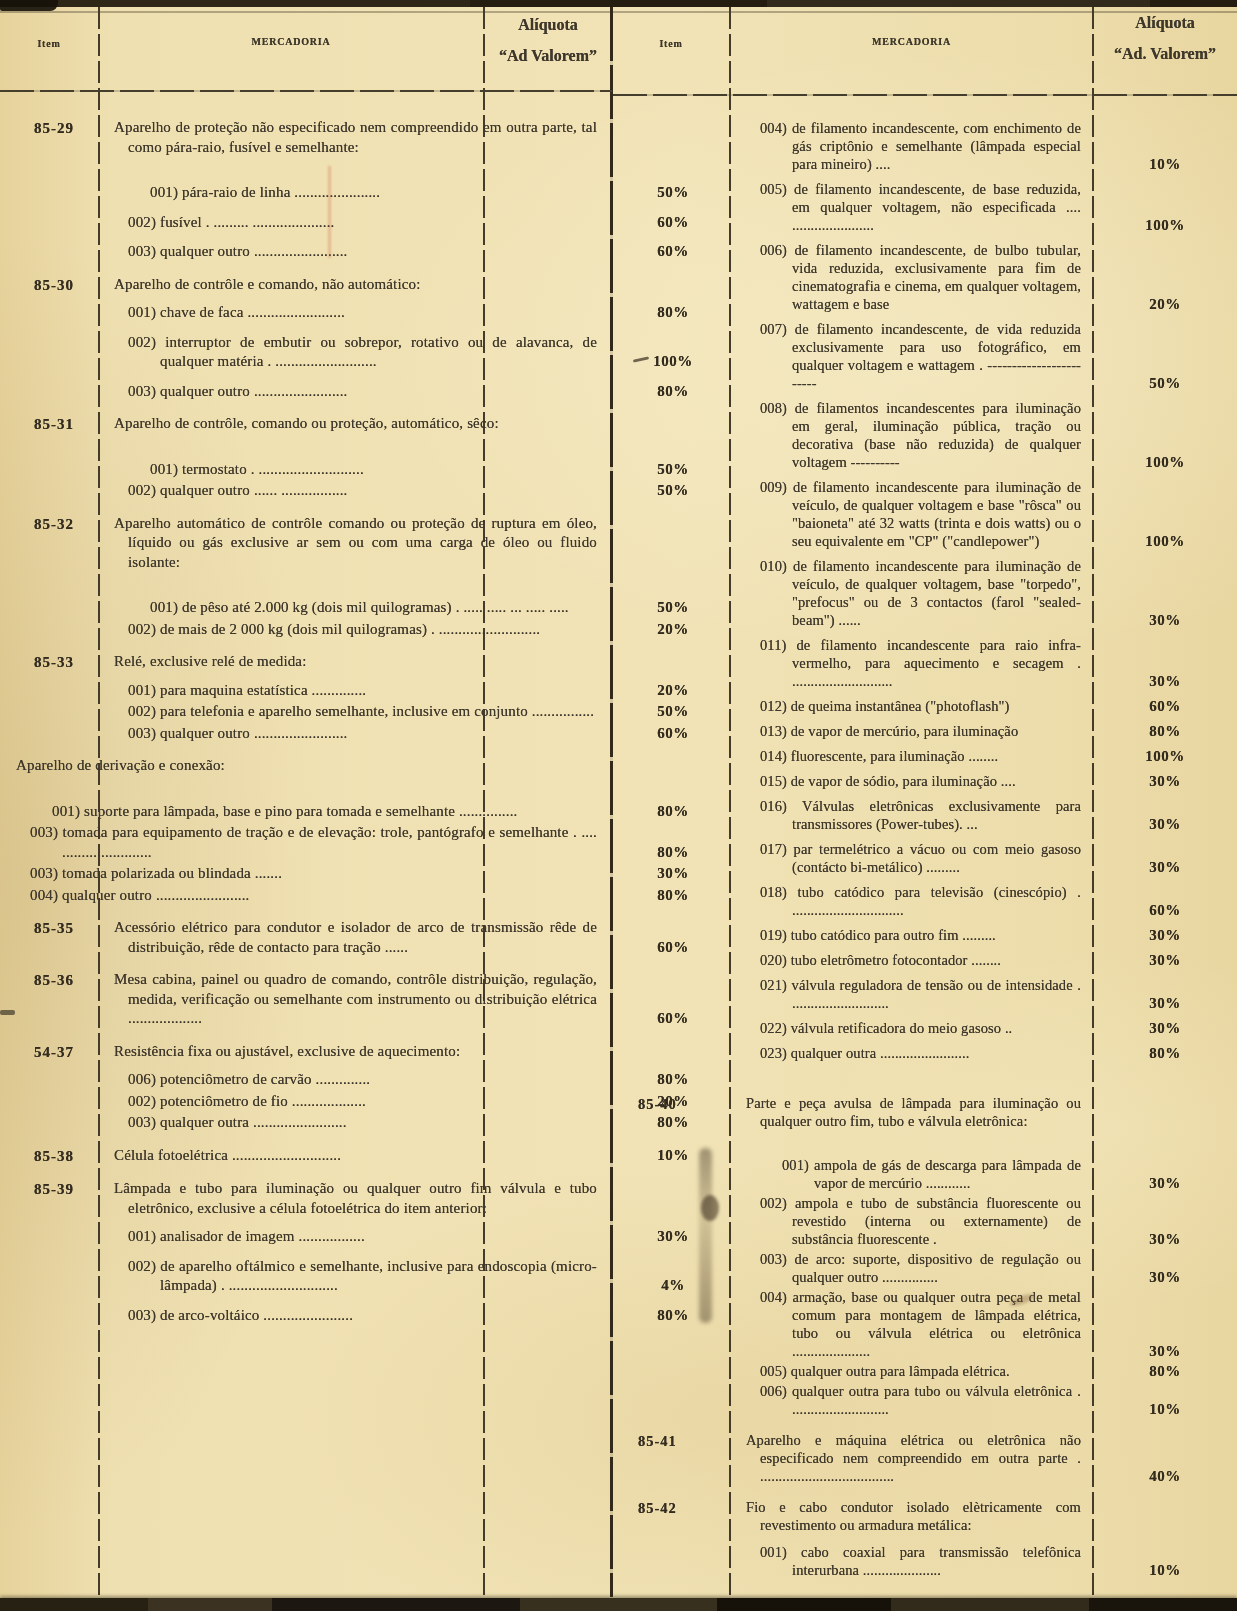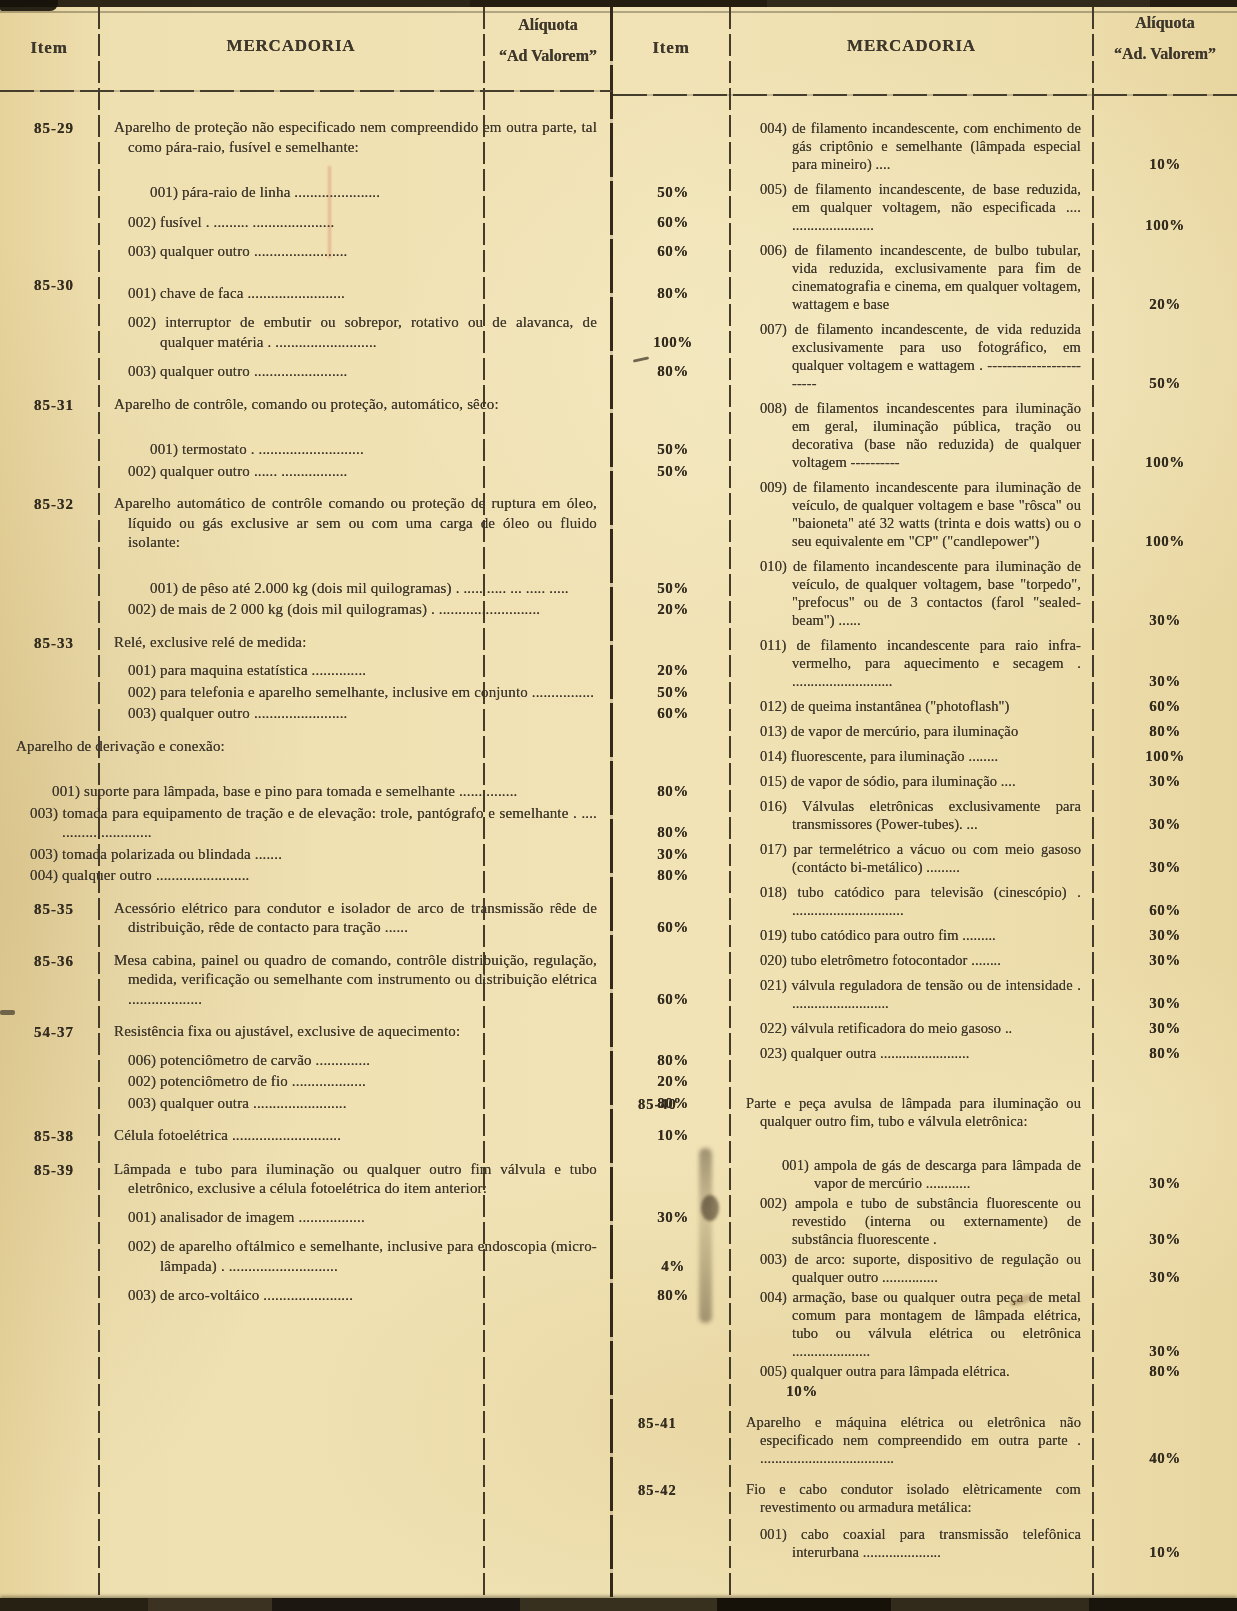--- a/index.html
+++ b/index.html
@@ -34,21 +34,21 @@
   .st-corner{left:0;top:0;width:58px;height:11px;background:#17120b;border-radius:0 0 8px 2px;opacity:.92;}
   .st-dash{left:0;top:1010px;width:15px;height:5px;background:#4a4130;opacity:.75;border-radius:2px;}
   .st-streak{left:699px;top:1148px;width:13px;height:175px;filter:blur(2px);opacity:.55;
     background:linear-gradient(180deg,rgba(58,45,28,.8),rgba(90,70,40,.35) 40%,rgba(58,45,28,.75));border-radius:6px;}
   .st-blob1{left:701px;top:1195px;width:18px;height:26px;background:rgba(52,40,24,.55);filter:blur(1.5px);border-radius:50%;}
   .st-red{left:328px;top:166px;width:3px;height:92px;background:rgba(196,92,58,.30);filter:blur(1px);}
   .st-red2{left:1009px;top:1296px;width:26px;height:8px;background:rgba(120,90,55,.35);filter:blur(1.5px);border-radius:50%;transform:rotate(-20deg);}
   .st-tilde{left:633px;top:358px;width:16px;height:3px;background:rgba(55,45,30,.7);border-radius:2px;transform:rotate(-12deg);}
 
   
-  .hdr{position:absolute;text-align:center;font-size:17px;font-weight:bold;letter-spacing:.8px;}
+  .hdr{position:absolute;text-align:center;font-size:10px;font-weight:bold;letter-spacing:.8px;}
   .hdr2{position:absolute;text-align:center;font-size:16px;font-weight:bold;}
 
   
   .content{position:absolute;}
   .content.left{left:0;top:118px;width:737px;font-size:15px;line-height:19.5px;letter-spacing:.15px;}
   .content.right{left:612px;top:112px;width:625px;font-size:14.5px;line-height:18px;letter-spacing:.1px;}
   .entry{display:flex;margin-bottom:13px;}
   .entry.mb-lg{margin-bottom:32px;}
   .content.left  .cell-item{flex:0 0 98px;box-sizing:border-box;padding:1px 4px 0 34px;}
   .content.right .cell-item{flex:0 0 118px;box-sizing:border-box;padding:1px 4px 0 26px;}
@@ -116,20 +116,24 @@
           </div>
           <div class="block s">
             <div class="btext">003) qualquer outro ........................</div>
             <div class="brate">60%</div>
           </div>
         </div>
       </div>
       <div class="entry sp">
         <div class="cell-item">85-30</div>
         <div class="cell-body">
+          <div class="block h">
+            <div class="btext">Aparelho de contrôle e comando, não automático:</div>
+            <div class="brate"></div>
+          </div>
           <div class="block s g-md">
             <div class="btext">001) chave de faca .........................</div>
             <div class="brate">80%</div>
           </div>
           <div class="block s">
             <div class="btext">002) interruptor de embutir ou sobrepor, rotativo ou de alavanca, de qualquer matéria . ..........................</div>
             <div class="brate">100%</div>
           </div>
           <div class="block s">
             <div class="btext">003) qualquer outro ........................</div>
@@ -393,20 +397,21 @@
           </div>
           <div class="block s">
             <div class="btext">004) armação, base ou qualquer outra peça de metal comum para montagem de lâmpada elétrica, tubo ou válvula elétrica ou eletrônica .....................</div>
             <div class="brate">30%</div>
           </div>
           <div class="block s">
             <div class="btext">005) qualquer outra para lâmpada elétrica.</div>
             <div class="brate">80%</div>
           </div>
           <div class="block s">
+            <div class="btext">006) qualquer outra para tubo ou válvula eletrônica . ..........................</div>
             <div class="brate">10%</div>
           </div>
         </div>
       </div>
       <div class="entry tt">
         <div class="cell-item">85-41</div>
         <div class="cell-body">
           <div class="block h">
             <div class="btext">Aparelho e máquina elétrica ou eletrônica não especificado nem compreendido em outra parte . ....................................</div>
             <div class="brate">40%</div>

